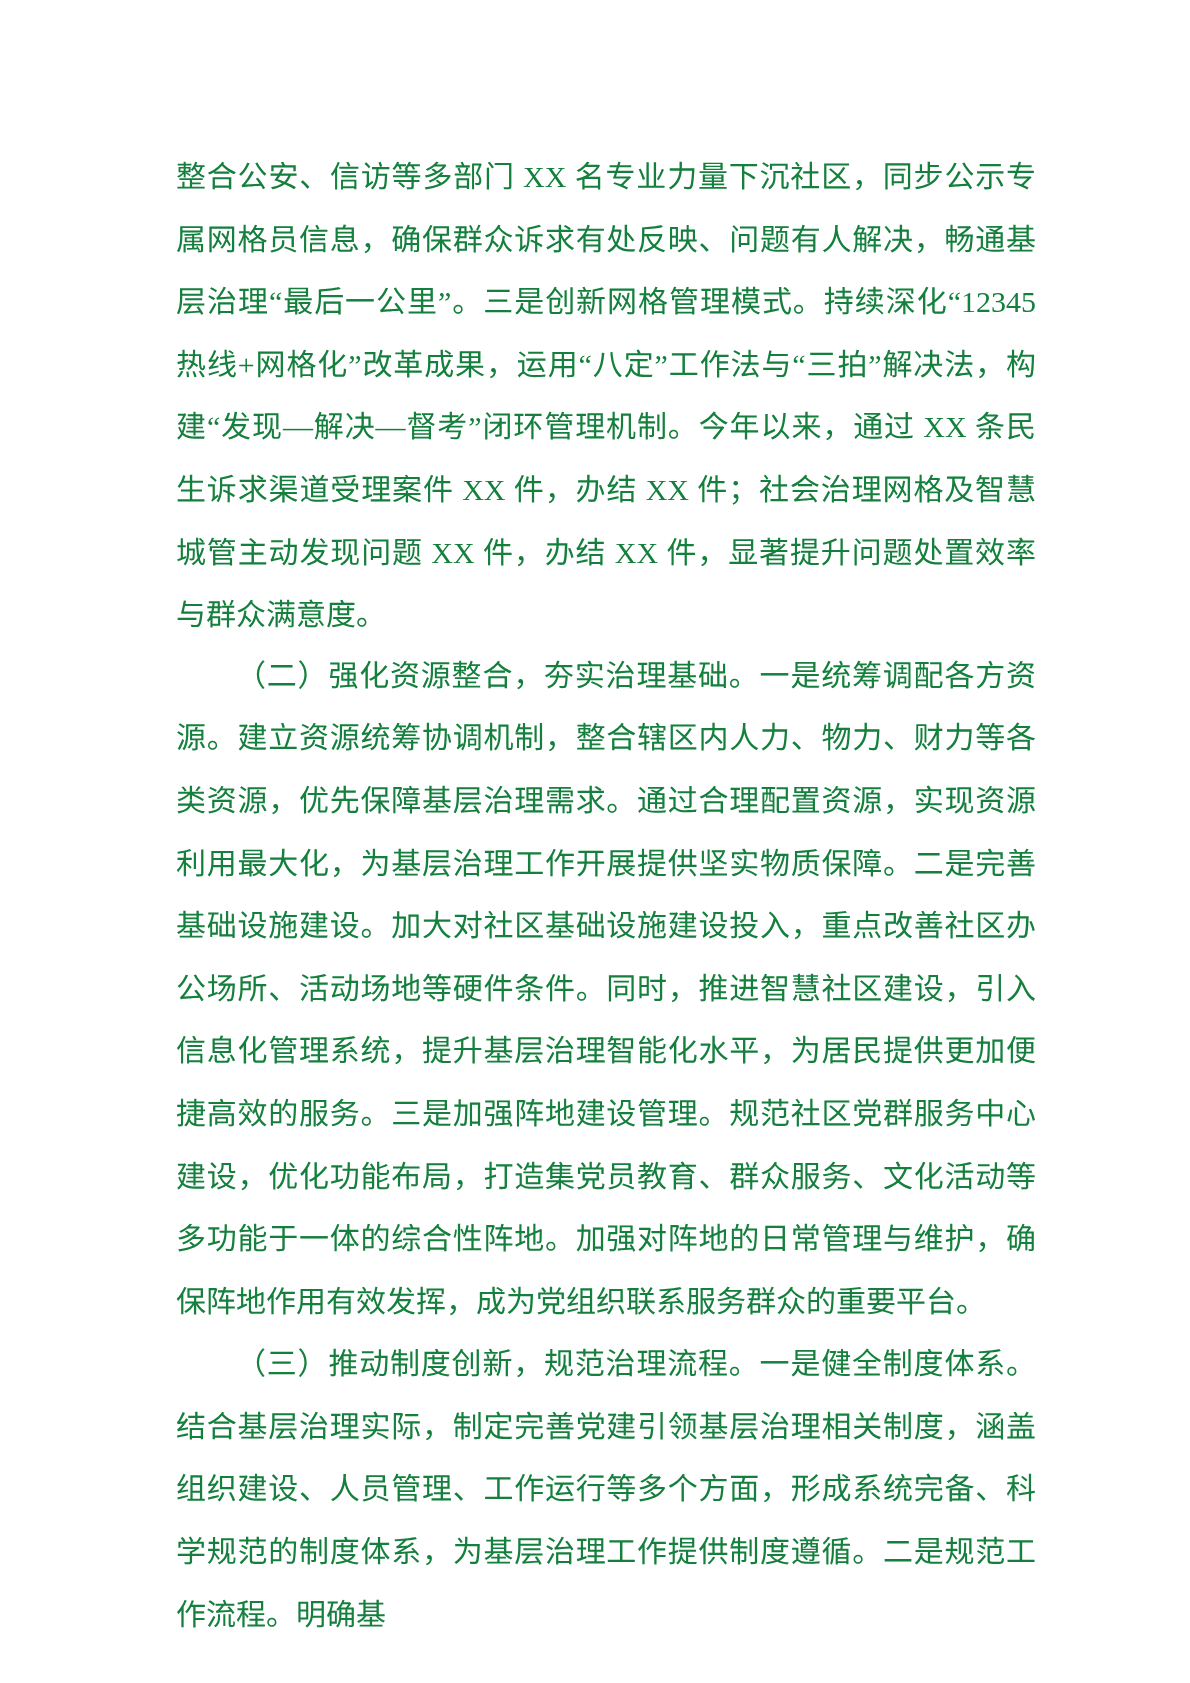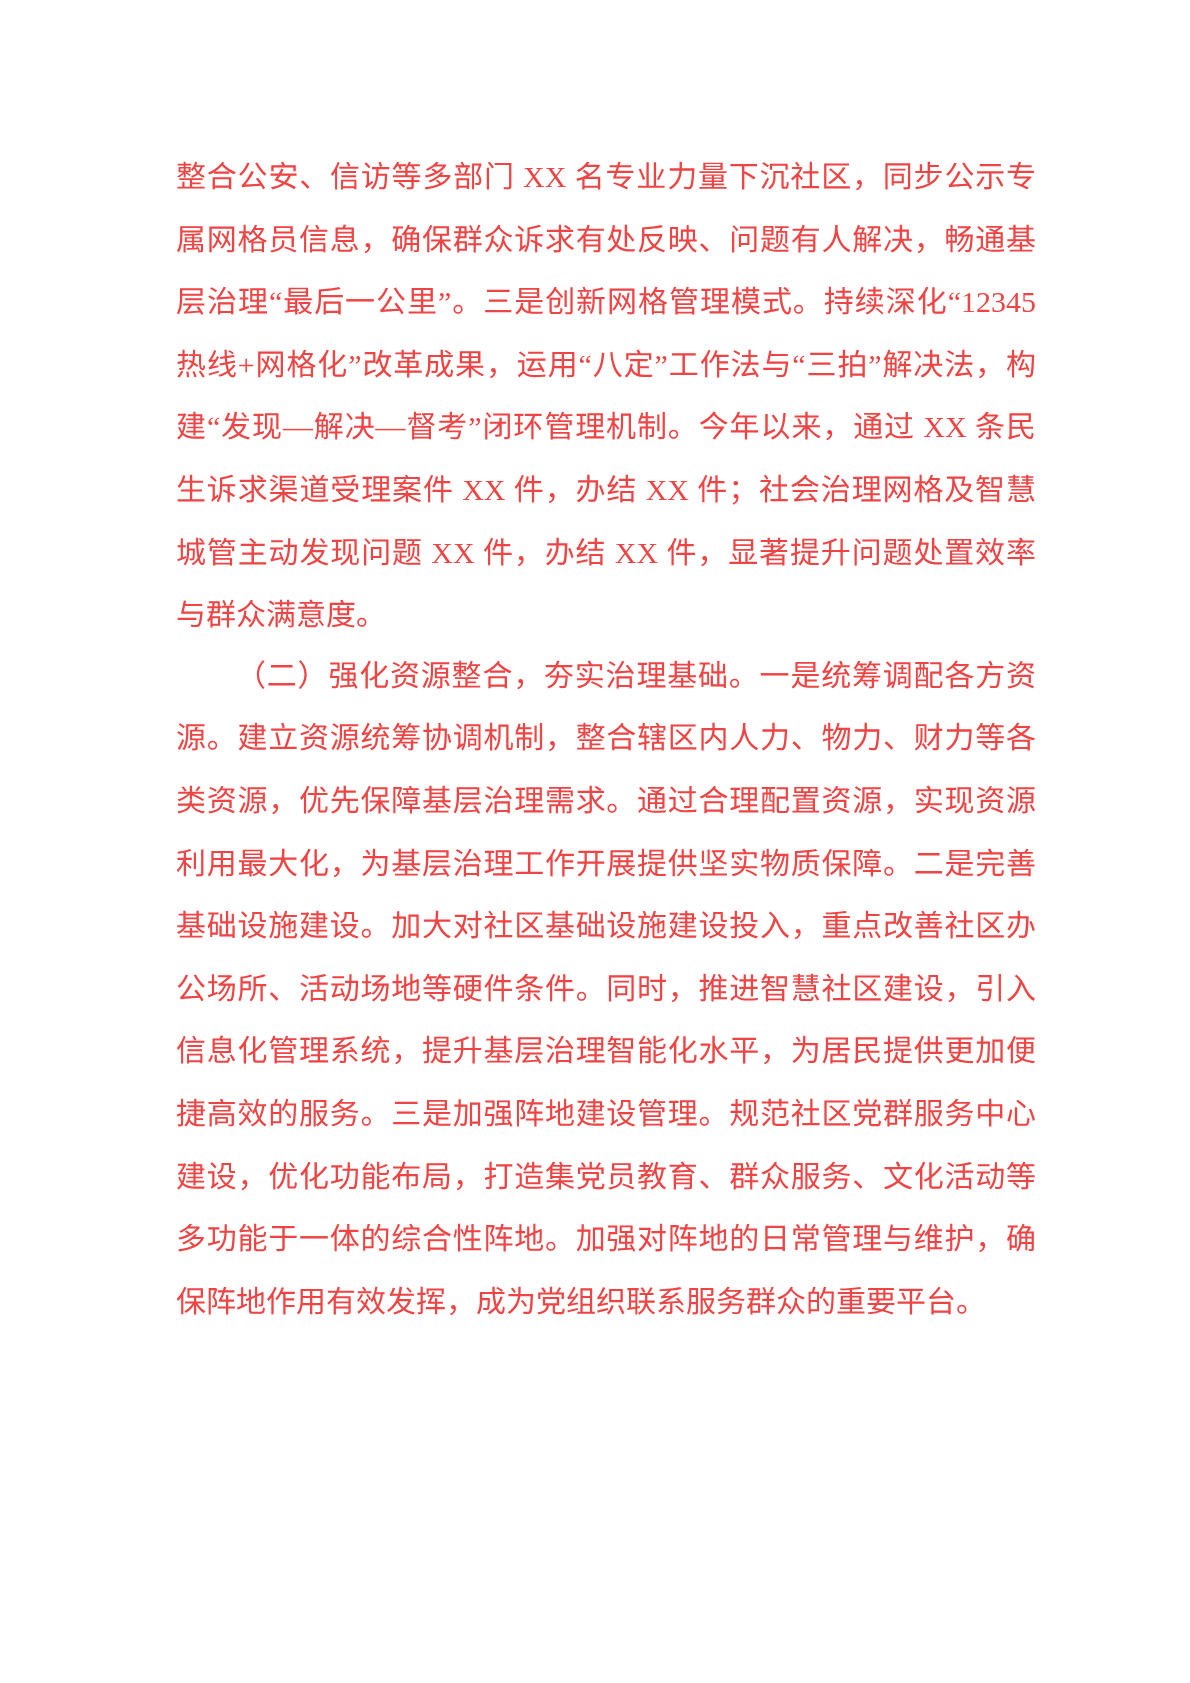--- a/index.html
+++ b/index.html
@@ -14,21 +14,21 @@
     height: 1683px;
     background: #ffffff;
     overflow: hidden;
     font-family: "Liberation Serif", "DejaVu Serif", serif;
   }
   .content {
     position: absolute;
     left: 176px;
     top: 146px;
     width: 860px;
-    color: #ef4444;
+    color: #15803d;
     font-size: 30px;
     line-height: 62.6px;
     text-align: justify;
     text-justify: inter-ideograph;
     letter-spacing: 0;
   }
   .content p {
     margin: 0;
     padding: 0;
   }
@@ -37,14 +37,15 @@
     font-family: Liberation Mono, monospace;
   }
 </style>
 </head>
 <body>
 
 <div class="page">
   <div class="content">
     <p class="para">整合公安、信访等多部门 XX 名专业力量下沉社区，同步公示专属网格员信息，确保群众诉求有处反映、问题有人解决，畅通基层治理“最后一公里”。三是创新网格管理模式。持续深化“12345 热线+网格化”改革成果，运用“八定”工作法与“三拍”解决法，构建“发现—解决—督考”闭环管理机制。今年以来，通过 XX 条民生诉求渠道受理案件 XX 件，办结 XX 件；社会治理网格及智慧城管主动发现问题 XX 件，办结 XX 件，显著提升问题处置效率与群众满意度。</p>
     <p class="para indent">（二）强化资源整合，夯实治理基础。一是统筹调配各方资源。建立资源统筹协调机制，整合辖区内人力、物力、财力等各类资源，优先保障基层治理需求。通过合理配置资源，实现资源利用最大化，为基层治理工作开展提供坚实物质保障。二是完善基础设施建设。加大对社区基础设施建设投入，重点改善社区办公场所、活动场地等硬件条件。同时，推进智慧社区建设，引入信息化管理系统，提升基层治理智能化水平，为居民提供更加便捷高效的服务。三是加强阵地建设管理。规范社区党群服务中心建设，优化功能布局，打造集党员教育、群众服务、文化活动等多功能于一体的综合性阵地。加强对阵地的日常管理与维护，确保阵地作用有效发挥，成为党组织联系服务群众的重要平台。</p>
+    <p class="para indent">（三）推动制度创新，规范治理流程。一是健全制度体系。结合基层治理实际，制定完善党建引领基层治理相关制度，涵盖组织建设、人员管理、工作运行等多个方面，形成系统完备、科学规范的制度体系，为基层治理工作提供制度遵循。二是规范工作流程。明确基</p>
   </div>
 </div>
 
 </body></html>

